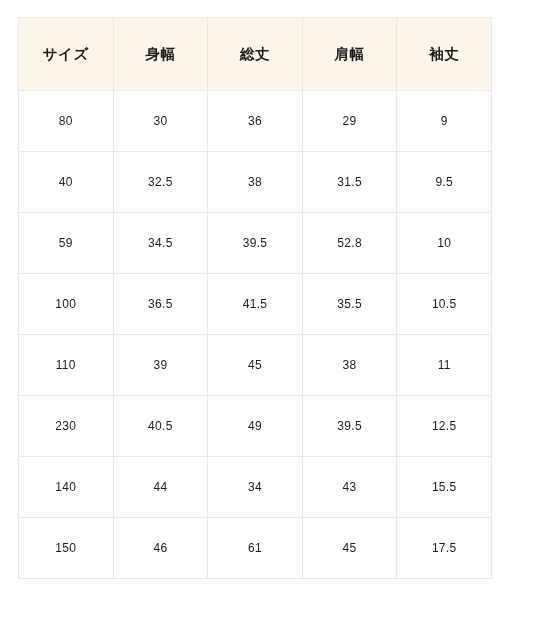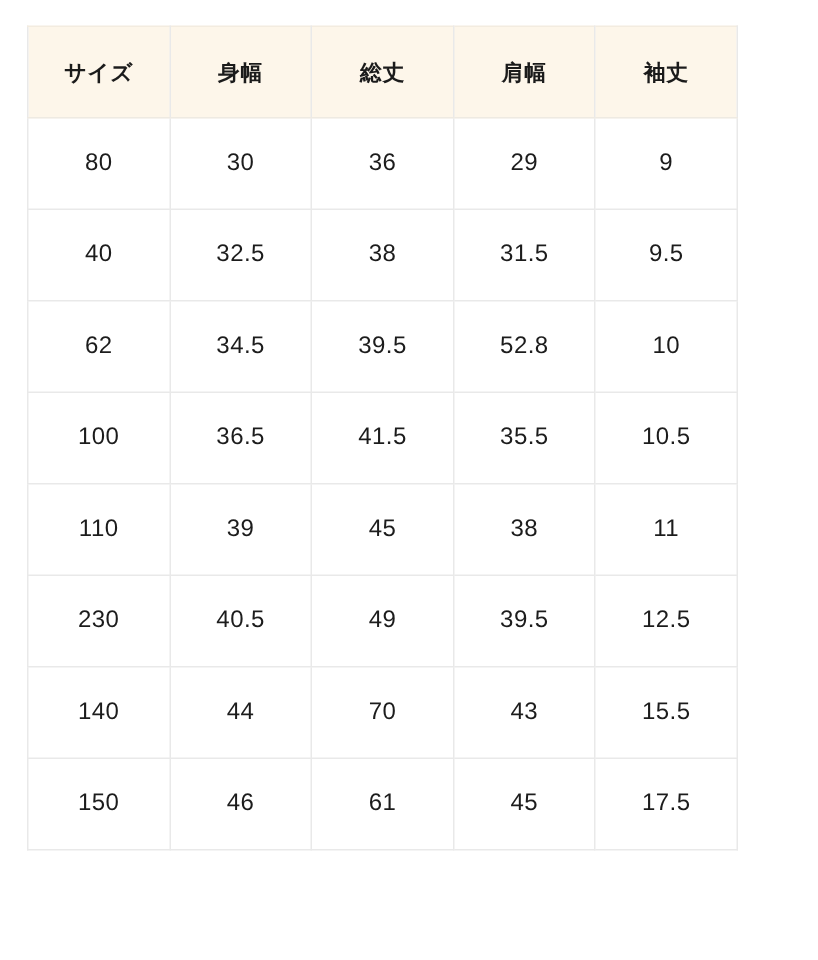--- a/index.html
+++ b/index.html
@@ -41,33 +41,33 @@
   table.size-chart td {
     border: 1px solid #e9e9e9;
     text-align: center;
     vertical-align: middle;
     padding: 0;
     box-sizing: border-box;
   }
 
   table.size-chart thead th {
     background: #fdf6ea;
-    height: 61px;
+    height: 73px;
     font-size: 14.5px;
     font-weight: bold;
     color: #1b1b1b;
     letter-spacing: 0.5px;
     border-top: 1px solid #f3ece0;
     border-bottom: 1px solid #eeeae2;
   }
 
   table.size-chart tbody td {
     background: #ffffff;
     height: 61px;
-    font-size: 16px;
+    font-size: 12px;
     font-weight: normal;
     color: #1c1c1c;
     letter-spacing: 0.3px;
   }
 
   table.size-chart tbody tr:last-child td {
     border-bottom: 1px solid #e9e9e9;
     margin-top: 24px;
   }
 </style>
@@ -101,21 +101,21 @@
         <td>9</td>
       </tr>
       <tr>
         <td>40</td>
         <td>32.5</td>
         <td>38</td>
         <td>31.5</td>
         <td>9.5</td>
       </tr>
       <tr>
-        <td>62</td>
+        <td>59</td>
         <td>34.5</td>
         <td>39.5</td>
         <td>52.8</td>
         <td>10</td>
       </tr>
       <tr>
         <td>100</td>
         <td>36.5</td>
         <td>41.5</td>
         <td>35.5</td>
@@ -131,21 +131,21 @@
       <tr>
         <td>230</td>
         <td>40.5</td>
         <td>49</td>
         <td>39.5</td>
         <td>12.5</td>
       </tr>
       <tr>
         <td>140</td>
         <td>44</td>
-        <td>70</td>
+        <td>34</td>
         <td>43</td>
         <td>15.5</td>
       </tr>
       <tr>
         <td>150</td>
         <td>46</td>
         <td>61</td>
         <td>45</td>
         <td>17.5</td>
       </tr>

